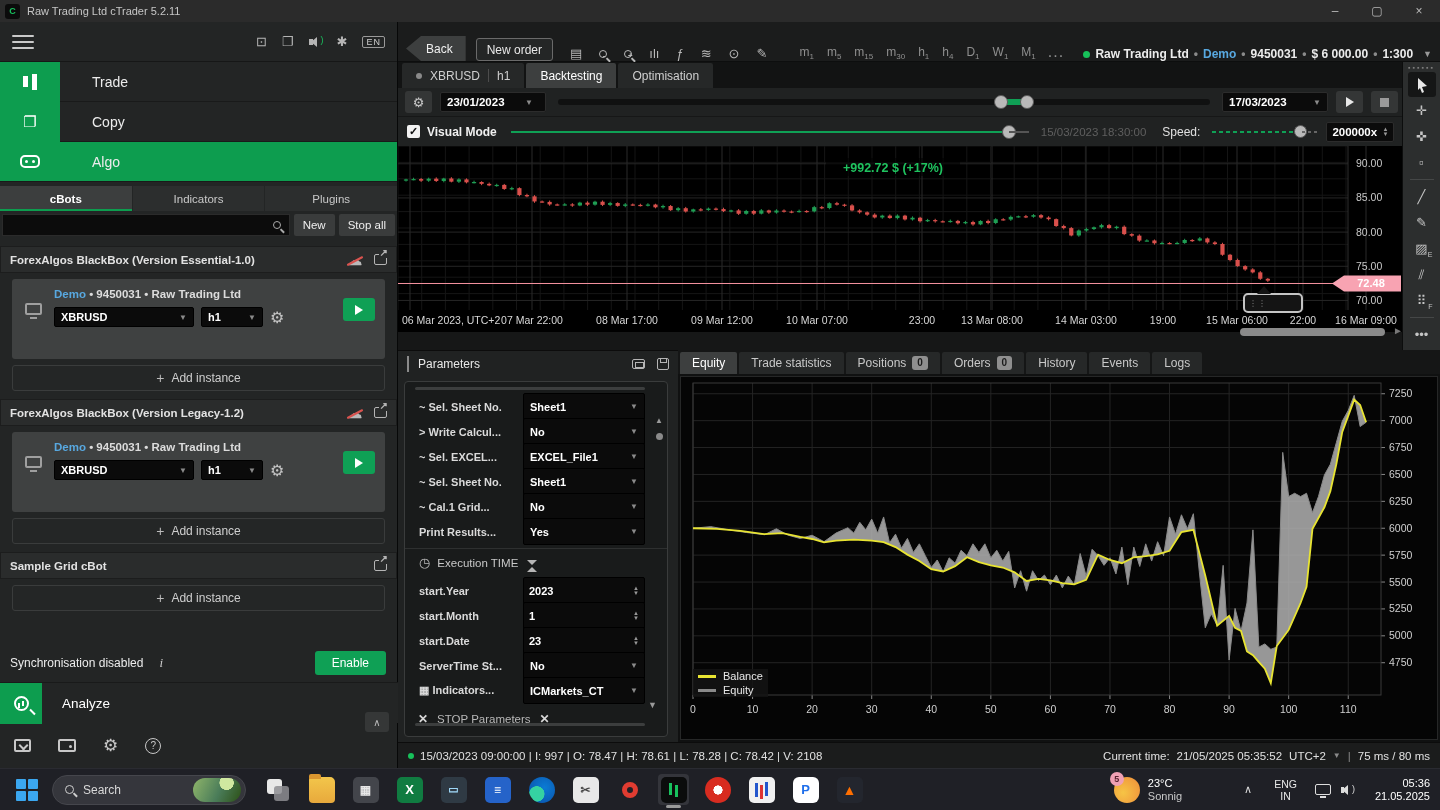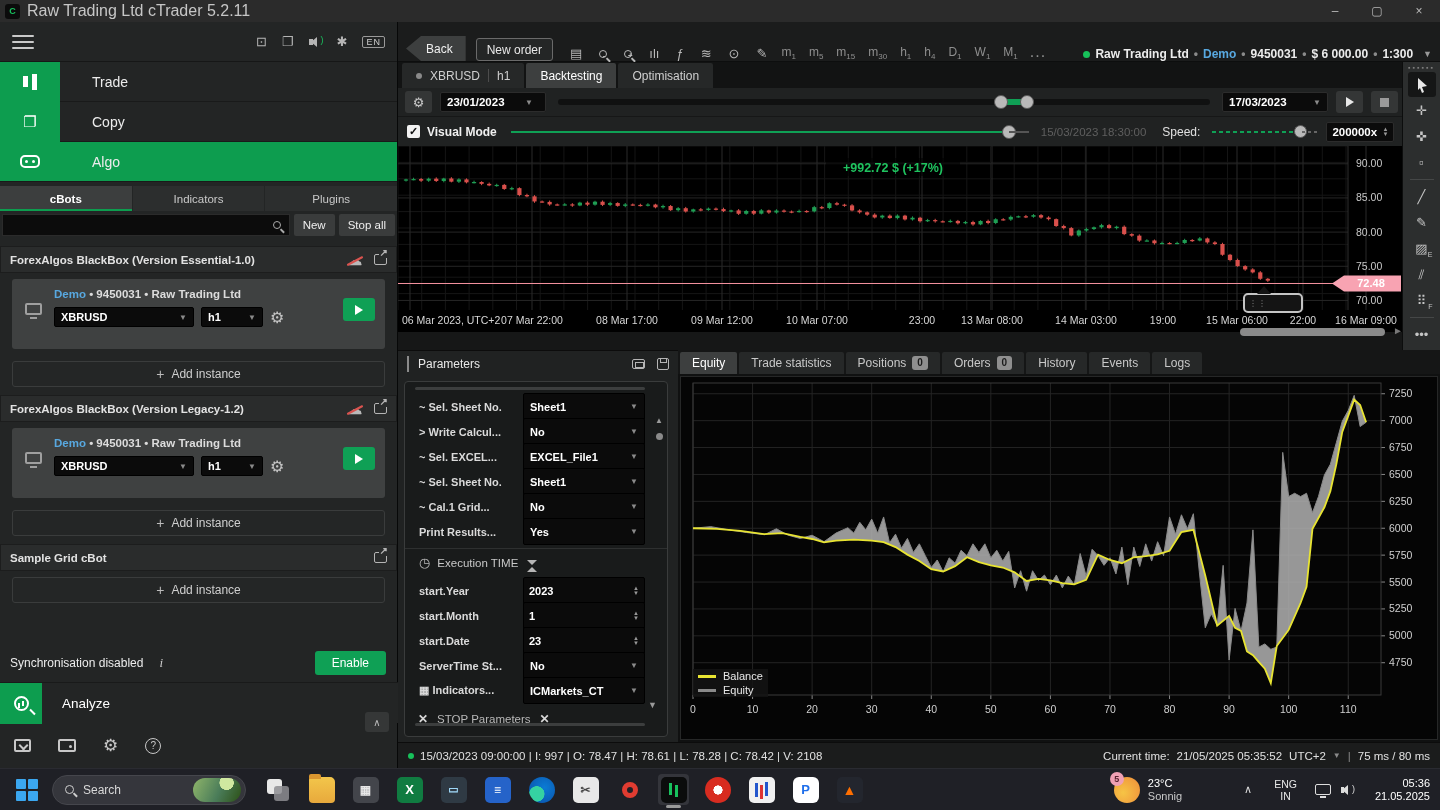--- a/index.html
+++ b/index.html
@@ -1,20 +1,20 @@
 <!DOCTYPE html>
 <html><head>
 <meta charset="utf-8">
 <style>
   *{box-sizing:border-box;margin:0;padding:0}
   body{width:1440px;height:810px;background:#000;font-family:"Liberation Sans",sans-serif;overflow:hidden;position:relative;color:#ddd}
   
   .titlebar{position:absolute;left:0;top:0;width:1440px;height:22px;background:#2b2b2b;display:flex;align-items:center;gap:7px;padding-left:5px}
   .app-ico{width:15px;height:15px;border-radius:3px;background:#0b0b0b;display:flex;align-items:center;justify-content:center;color:#18c15e;font-size:9px;font-weight:bold}
-  .tb-title{font-size:16px;color:#c6c6c6}
+  .tb-title{font-size:11px;color:#c6c6c6}
   .win-ctl{margin-left:auto;display:flex}
   .win-ctl span{width:42px;height:22px;display:flex;align-items:center;justify-content:center;color:#b8b8b8;font-size:12px}
   
   #app{position:absolute;top:22px;left:0;width:1440px;height:746px;background:#1b1c1c}
   #leftcol{position:absolute;left:0;top:0;width:398px;height:746px;background:#232525;border-right:1px solid #070808}
   .lt-bar{height:40px;display:flex;align-items:center;border-bottom:1px solid #161717}
   .burger{width:22px;height:14px;display:flex;flex-direction:column;justify-content:space-between;margin-left:12px}
   .burger i{height:2px;background:#c9c9c9;border-radius:1px}
   .lt-icons{margin-left:auto;display:flex;align-items:center;gap:15px;margin-right:12px;color:#b5b5b5;font-size:13px}
   .en-badge{border:1px solid #9a9a9a;font-size:9px;padding:0 3px;border-radius:2px;color:#cfcfcf;letter-spacing:1px}
@@ -40,21 +40,21 @@
   .search-input{flex:1;height:22px;background:#0c0c0c;border:1px solid #2b2b2b;display:flex;align-items:center;justify-content:flex-end;padding-right:8px}
   .mag{width:8px;height:8px;border:1.5px solid #aaa;border-radius:50%;position:relative;display:inline-block}
   .mag::after{content:"";position:absolute;width:5px;height:1.5px;background:#aaa;transform:rotate(45deg);left:6px;top:8px}
   .btn-sm{height:22px;background:#3a3c3c;border-radius:2px;color:#eee;font-size:11.5px;display:flex;align-items:center;padding:0 9px;white-space:nowrap}
   .bot-head{height:27px;background:#2a2c2c;border:1px solid #1c1d1d;display:flex;align-items:center;padding:0 9px;margin-top:8px;font-size:11.5px;font-weight:bold;color:#e2e2e2}
   .bh-icons{margin-left:auto;display:flex;gap:12px;align-items:center}
   .cloudoff{position:relative;color:#b9b9b9;font-size:14px;line-height:12px}
   .cloudoff::after{content:"";position:absolute;left:-2px;top:6px;width:18px;height:2px;background:#d9534f;transform:rotate(-28deg);border-radius:1px}
   .share{width:13px;height:11px;border:1.5px solid #b5b5b5;border-radius:2px;position:relative;display:inline-block}
   .share::after{content:"↗";position:absolute;right:-3px;top:-8px;font-size:10px;color:#b5b5b5;background:#2a2c2c;padding:0 1px}
-  .inst{background:#3f4141;border-radius:3px;margin:6px 12px 12px;height:70px;position:relative;padding:9px 4px 8px 42px}
+  .inst{background:#3f4141;border-radius:3px;margin:6px 12px 0;height:80px;position:relative;padding:9px 4px 8px 42px}
   .monitor{position:absolute;left:13px;top:24px;width:17px;height:12px;border:2px solid #9f9f9f;border-radius:2px}
   .monitor::after{content:"";position:absolute;left:3px;top:12px;width:7px;height:2px;background:#9f9f9f}
   .inst-line1{font-size:11.5px;color:#dcdcdc;font-weight:bold}
   .inst-line1 .demo{color:#58a8e0}
   .inst-line2{display:flex;gap:7px;margin-top:7px;align-items:center}
   .dd{background:#0b0b0b;border:1px solid #000;border-radius:2px;height:20px;display:flex;align-items:center;justify-content:space-between;padding:0 6px;font-size:11px;color:#fff;font-weight:bold}
   .dd .car{color:#8a8a8a;font-size:8px;margin-left:6px}
   .dd.sym{width:140px}.dd.tf2{width:62px}
   .gear{color:#c3c3c3;font-size:16px}
   .play{position:absolute;right:10px;top:19px;width:32px;height:23px;background:#0fa055;border-radius:3px;display:flex;align-items:center;justify-content:center}
@@ -81,21 +81,21 @@
   
   #maincol{position:absolute;left:398px;top:0;width:1042px;height:746px;background:#161717}
   .toolbar{position:absolute;left:0;top:0;width:1042px;height:40px;background:#1b1c1c;display:flex;align-items:flex-end;border-bottom:1px solid #0d0e0e}
   .back{margin-left:8px;height:25px;background:#3d3f3f;color:#f0f0f0;font-size:12px;display:flex;align-items:center;padding:0 13px 0 20px;clip-path:polygon(15px 0,100% 0,100% 100%,15px 100%,0 50%)}
   .neworder{margin-left:10px;height:23px;border:1px solid #6a6a6a;border-radius:3px;color:#e8e8e8;font-size:12px;display:flex;align-items:center;padding:0 10px;background:#242626}
   #chart-icons{display:flex;align-items:center;gap:17px;margin-left:17px;color:#b8b8b8;font-size:13px}
   #chart-icons .ticon{display:flex;align-items:center;position:relative}
   .cmag{width:8px;height:8px;border:1.5px solid #b8b8b8;border-radius:50%;position:relative;display:inline-block}
   .cmag::after{content:"";position:absolute;width:5px;height:1.5px;background:#b8b8b8;transform:rotate(45deg);left:6px;top:8px}
   .msign{font-size:8px;position:absolute;left:2.5px;top:0.5px;color:#b8b8b8}
-  #timeframes{display:flex;align-items:flex-start;gap:13px;margin-left:14px;color:#8f8f8f;font-size:12px}
+  #timeframes{display:flex;align-items:flex-start;gap:13px;margin-left:32px;color:#8f8f8f;font-size:12px}
   .tfi sub{font-size:8px}
   .more-tf{margin-left:12px;color:#8f8f8f;letter-spacing:1px}
   .acct{margin-left:auto;display:flex;align-items:center;gap:5px;font-size:12px;font-weight:bold;color:#ececec;margin-right:8px;white-space:nowrap}
   .dot-g{width:7px;height:7px;border-radius:50%;background:#17c15a}
   .acct .sep{color:#8a8a8a}
   .acct .demo{color:#58a8e0}
   .acct .car{color:#999;font-size:9px;margin-left:5px}
   .doctabs{position:absolute;left:0;top:40px;width:1042px;height:26px;background:#121313;display:flex;align-items:flex-end;padding-left:4px;gap:2px}
   .dtab{height:25px;display:flex;align-items:center;padding:0 14px;background:#262828;color:#cfcfcf;font-size:12px;border-radius:2px 2px 0 0;gap:8px}
   .dtab.active{background:#3d3f3f;color:#fff}

